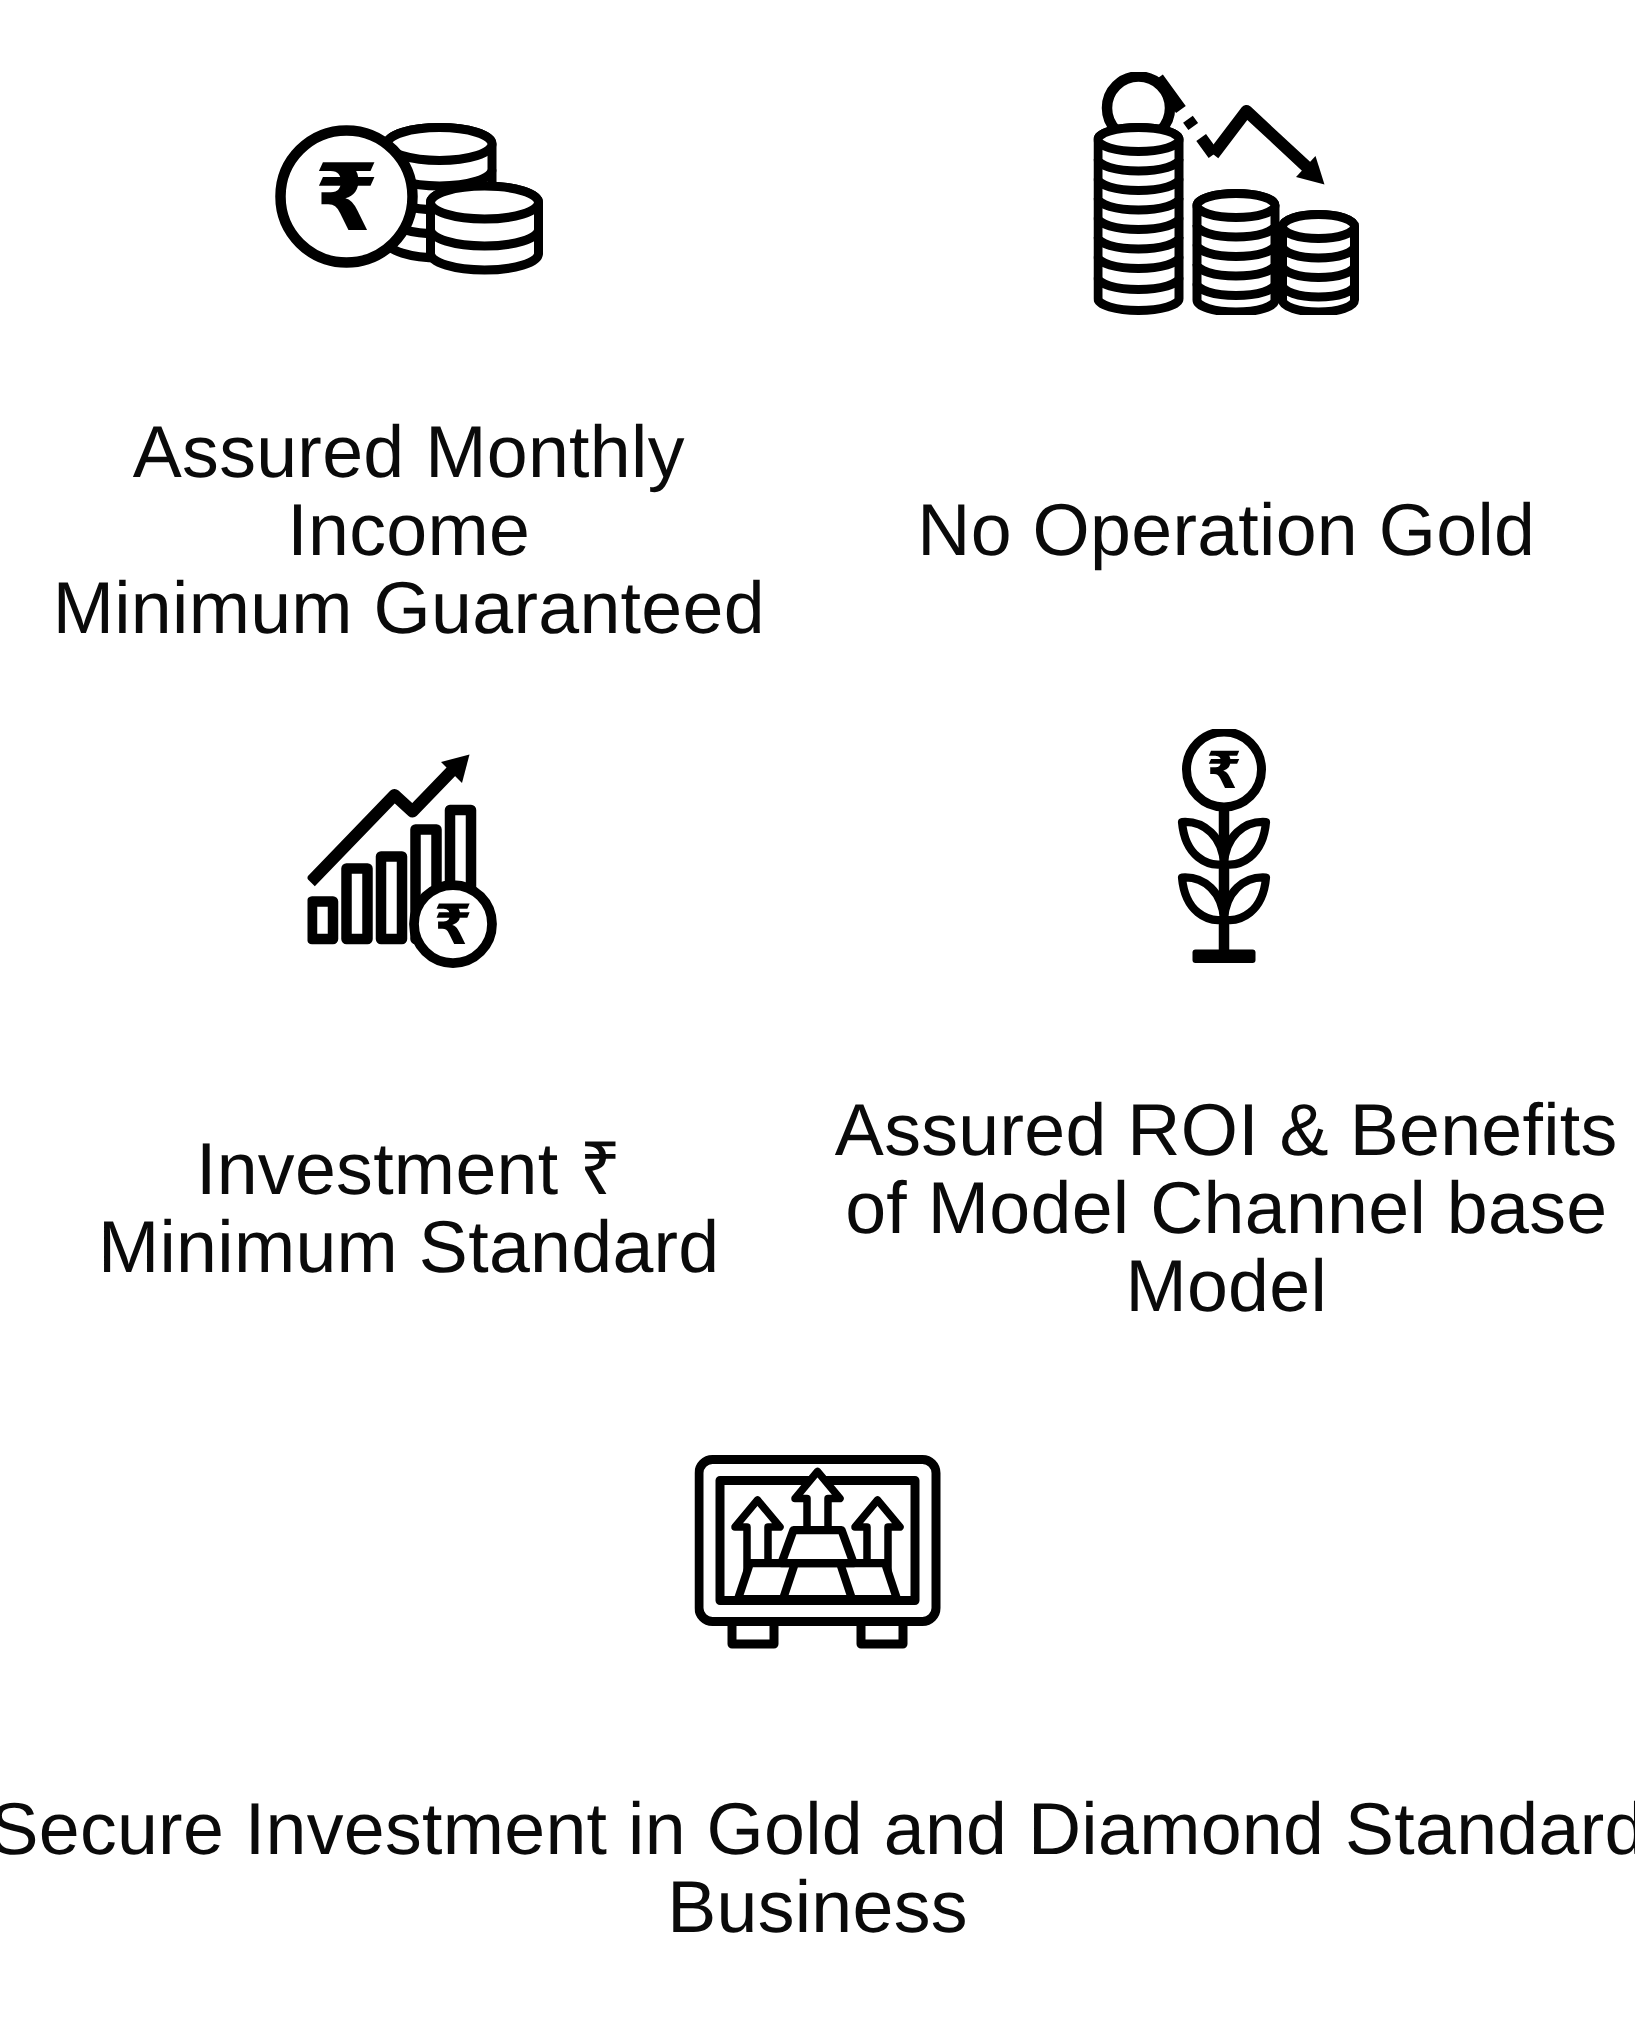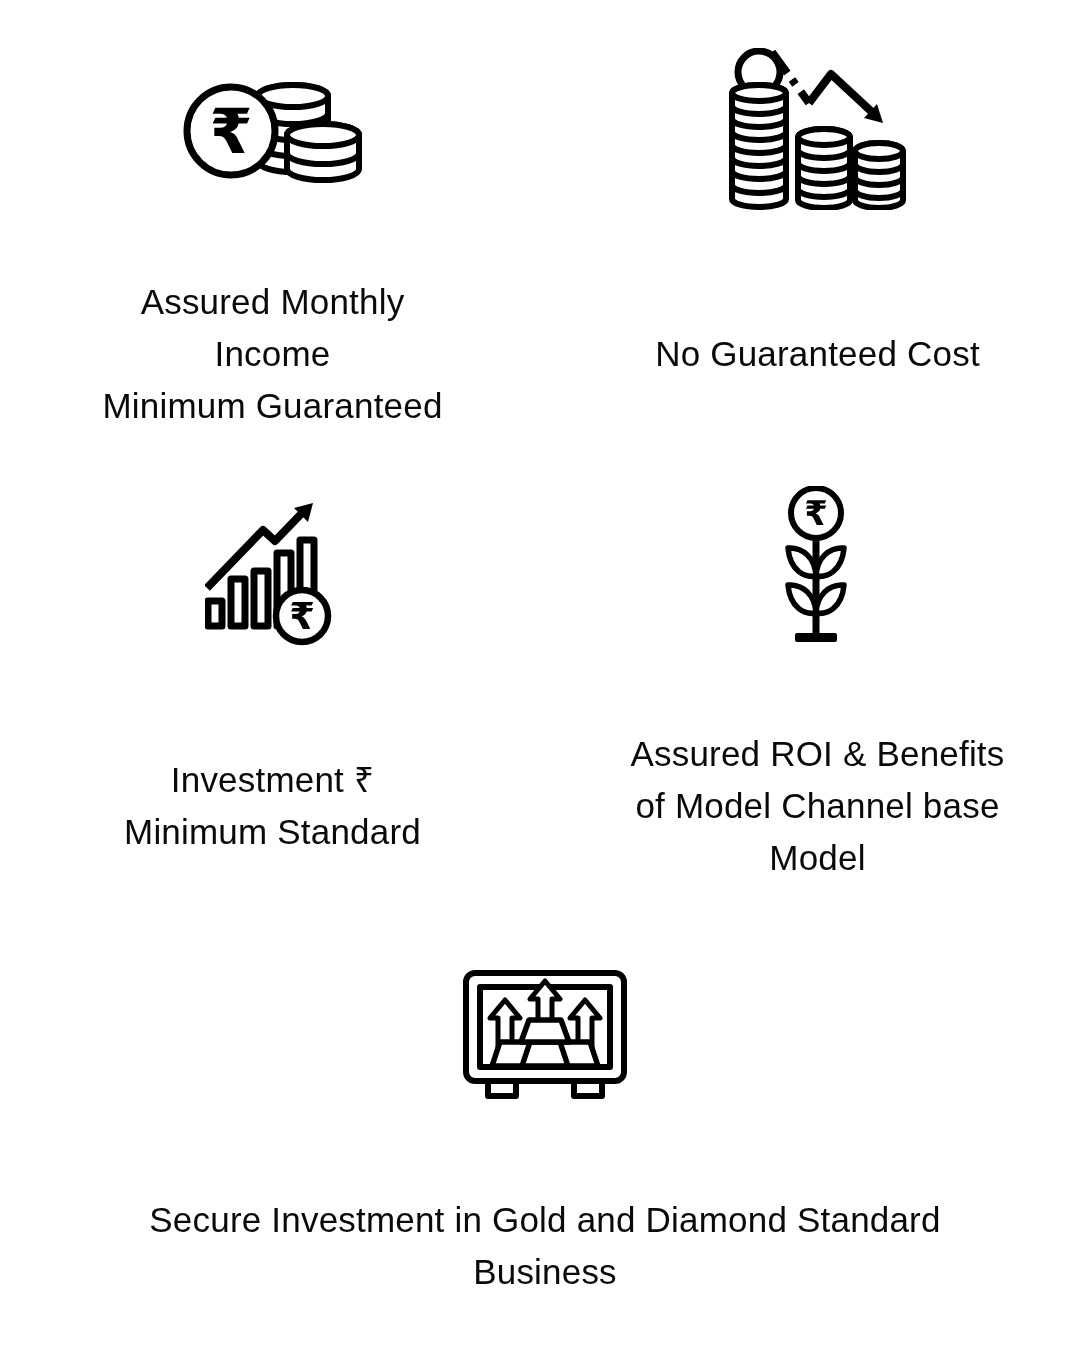--- a/index.html
+++ b/index.html
@@ -39,21 +39,21 @@
   .row1 .icon-box{height:258px;}
   .row2 .icon-box{height:232px;}
   .row3 .icon-box{height:212px;}
   .caption{
     flex:1;
     display:flex;
     flex-direction:column;
     align-items:center;
     justify-content:center;
     text-align:center;
-    font-size:35px;
+    font-size:49px;
     line-height:52px;
     font-weight:300;
     letter-spacing:0.2px;
     width:100%;
   }
   .caption-line{display:block; white-space:nowrap;}
   
   .icon .s  {fill:none;       stroke:var(--ink);}
   .icon .sw {fill:#ffffff;    stroke:var(--ink);}
   .icon .f  {fill:var(--ink); stroke:none;}
@@ -123,21 +123,21 @@
         <path class="s" stroke-width="6" d="M126,116 A24,8 0 0 0 174,116"></path>
         <path class="s" stroke-width="6" d="M126,129 A24,8 0 0 0 174,129"></path>
         <path class="s" stroke-width="6" d="M126,142 A24,8 0 0 0 174,142"></path>
 
         <path class="s" stroke-width="8" stroke-dasharray="26 8 6 9" d="M43,4 L80,55"></path>
         <path class="s" stroke-width="8" d="M80,55 L102,26 L144,65"></path>
         <polygon class="f" points="154,75 135,70 148,56"></polygon>
       </svg>
     </div>
     <div class="caption">
-      <span class="caption-line">No Guaranteed Cost</span>
+      <span class="caption-line">No Operation Gold</span>
     </div>
   </section>
 
   <section class="feature row2">
     <div class="icon-box">
       <svg class="icon" width="135" height="160" viewBox="0 0 135 160">
 
         <path class="s" stroke-width="8" d="M2,102 L58,44 L70,55 L98,26"></path>
         <polygon class="f" points="108,17 103,36 89,22"></polygon>
 

